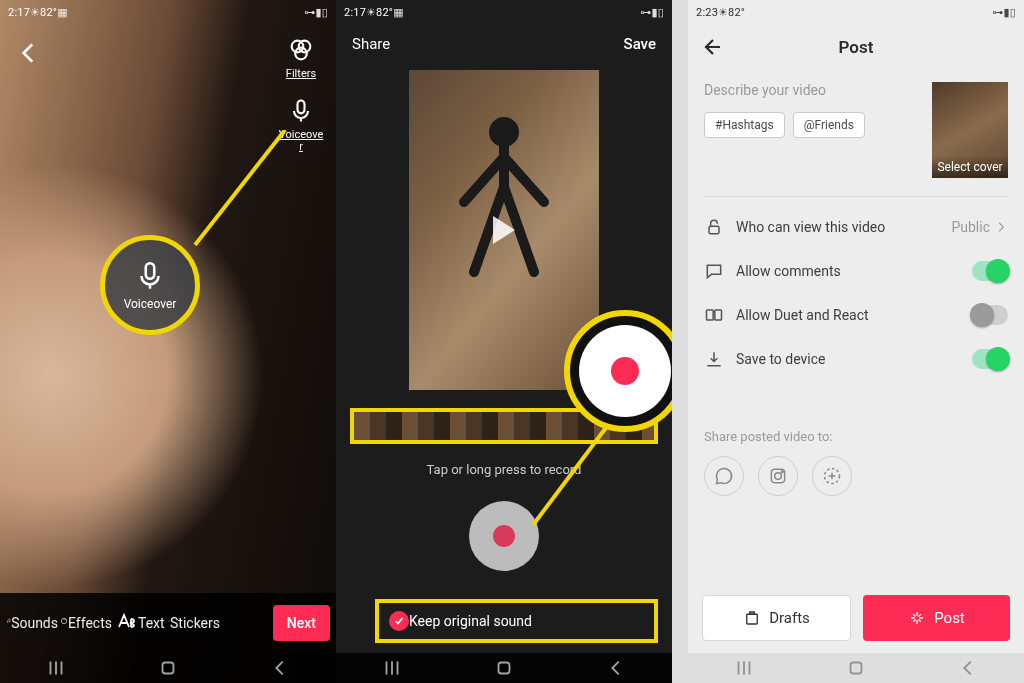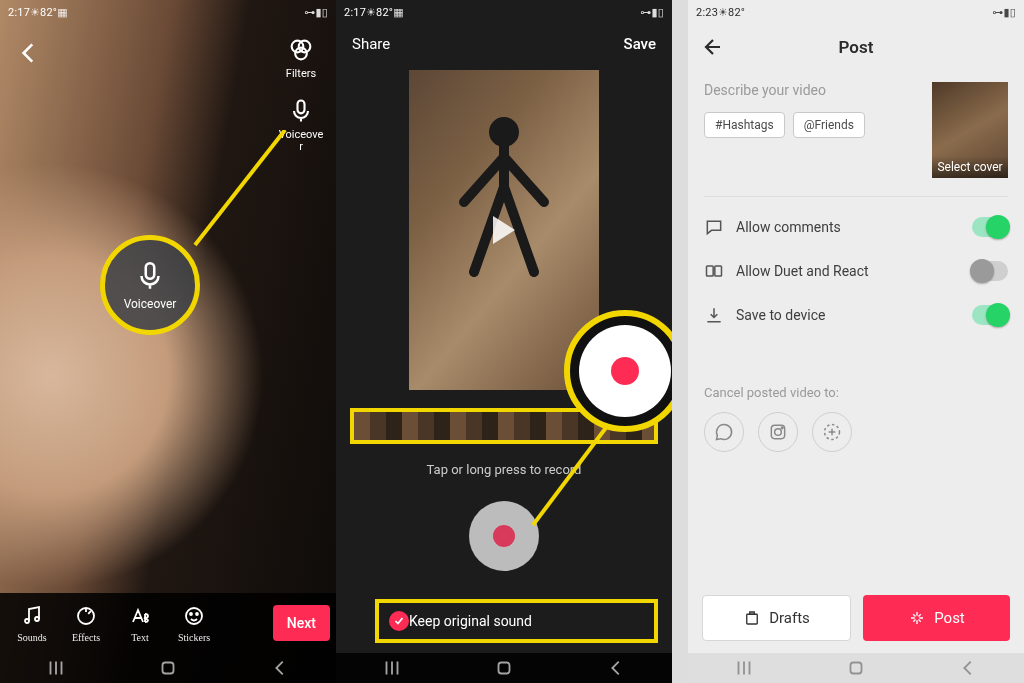--- a/index.html
+++ b/index.html
@@ -57,36 +57,36 @@
   .s1-back {
     position:absolute; top:40px; left:16px; z-index:3;
     width:26px; height:26px;
   }
   .side-tools {
     position:absolute; top:36px; right:12px; z-index:3;
     display:flex; flex-direction:column; gap:16px; align-items:center;
   }
   .side-tool {
     display:flex; flex-direction:column; align-items:center;
-    font-size:11px; color:#fff; text-align:center; width:46px;
+    font-size:11px; color:#fff; text-align:center; width:46px;text-decoration:underline;
   }
   .side-tool .ic { width:28px; height:28px; display:flex; align-items:center; justify-content:center; }
   .side-tool span { margin-top:4px; line-height:1.15; word-break:break-all; }
 
   
   .s1-bottombar {
     position:absolute; left:0; right:0; bottom:30px;
     height:60px;
     background: rgba(0,0,0,.85);
     display:flex; align-items:center; padding:0 6px;
   }
   .s1-tools { display:flex; gap:2px; }
   .s1-tool {
-    display:flex; flex-direction:column; align-items:center;
-    font-size:10px; width:52px; color:#eee;font-family:Liberation Serif, serif;
+    display:flex; align-items:center;
+    font-size:14px; width:52px; color:#eee;
   }
   .s1-tool .ic { width:24px; height:24px; margin-bottom:4px; }
   .next-btn {
     margin-left:auto;
     background:#fe2c55;
     color:#fff;
     border-radius:4px;
     padding:10px 14px;
     font-size:14px;
     font-weight:500;
@@ -482,20 +482,33 @@
         <div class="chip">@Friends</div>
       </div>
     </div>
     <div class="thumb">
       <span>Select cover</span>
     </div>
   </div>
 
   <div class="divider"></div>
 
+  <div class="setting-row">
+    <svg class="lead-ic" viewBox="0 0 24 24" fill="none" stroke="#555" stroke-width="1.8">
+        <rect x="6" y="11" width="12" height="9" rx="2"></rect>
+        <path d="M8 11V8a4 4 0 0 1 8 0"></path>
+      </svg>
+    <div class="lbl">Who can view this video</div>
+    <div class="trail-text">
+      <span>Public</span>
+      <svg width="14" height="14" viewBox="0 0 24 24" fill="none" stroke="#9a9a9a" stroke-width="2">
+          <path d="M9 5l7 7-7 7"></path>
+        </svg>
+    </div>
+  </div>
 
   <div class="setting-row">
     <svg class="lead-ic" viewBox="0 0 24 24" fill="none" stroke="#555" stroke-width="1.8">
         <path d="M4 5h16v11H9l-5 4z"></path>
       </svg>
     <div class="lbl">Allow comments</div>
     <div class="toggle on">
         <div class="knob"></div>
       </div>
   </div>
@@ -516,21 +529,21 @@
         <path d="M12 4v11M8 11l4 4 4-4M4 20h16"></path>
       </svg>
     <div class="lbl">Save to device</div>
     <div class="toggle on">
         <div class="knob"></div>
       </div>
   </div>
 
   <div style="height:40px"></div>
 
-  <div class="share-label">Cancel posted video to:</div>
+  <div class="share-label">Share posted video to:</div>
   <div class="share-icons">
     <div class="share-ic">
       <svg width="20" height="20" viewBox="0 0 24 24" fill="none" stroke="#8a8a8a" stroke-width="1.8">
           <path d="M12 3a9 9 0 0 0-8 13l-1 5 5-1a9 9 0 1 0 4-17z"></path>
         </svg>
     </div>
     <div class="share-ic">
       <svg width="20" height="20" viewBox="0 0 24 24" fill="none" stroke="#8a8a8a" stroke-width="1.8">
           <rect x="4" y="4" width="16" height="16" rx="4"></rect>
           <circle cx="12" cy="12" r="4"></circle>

